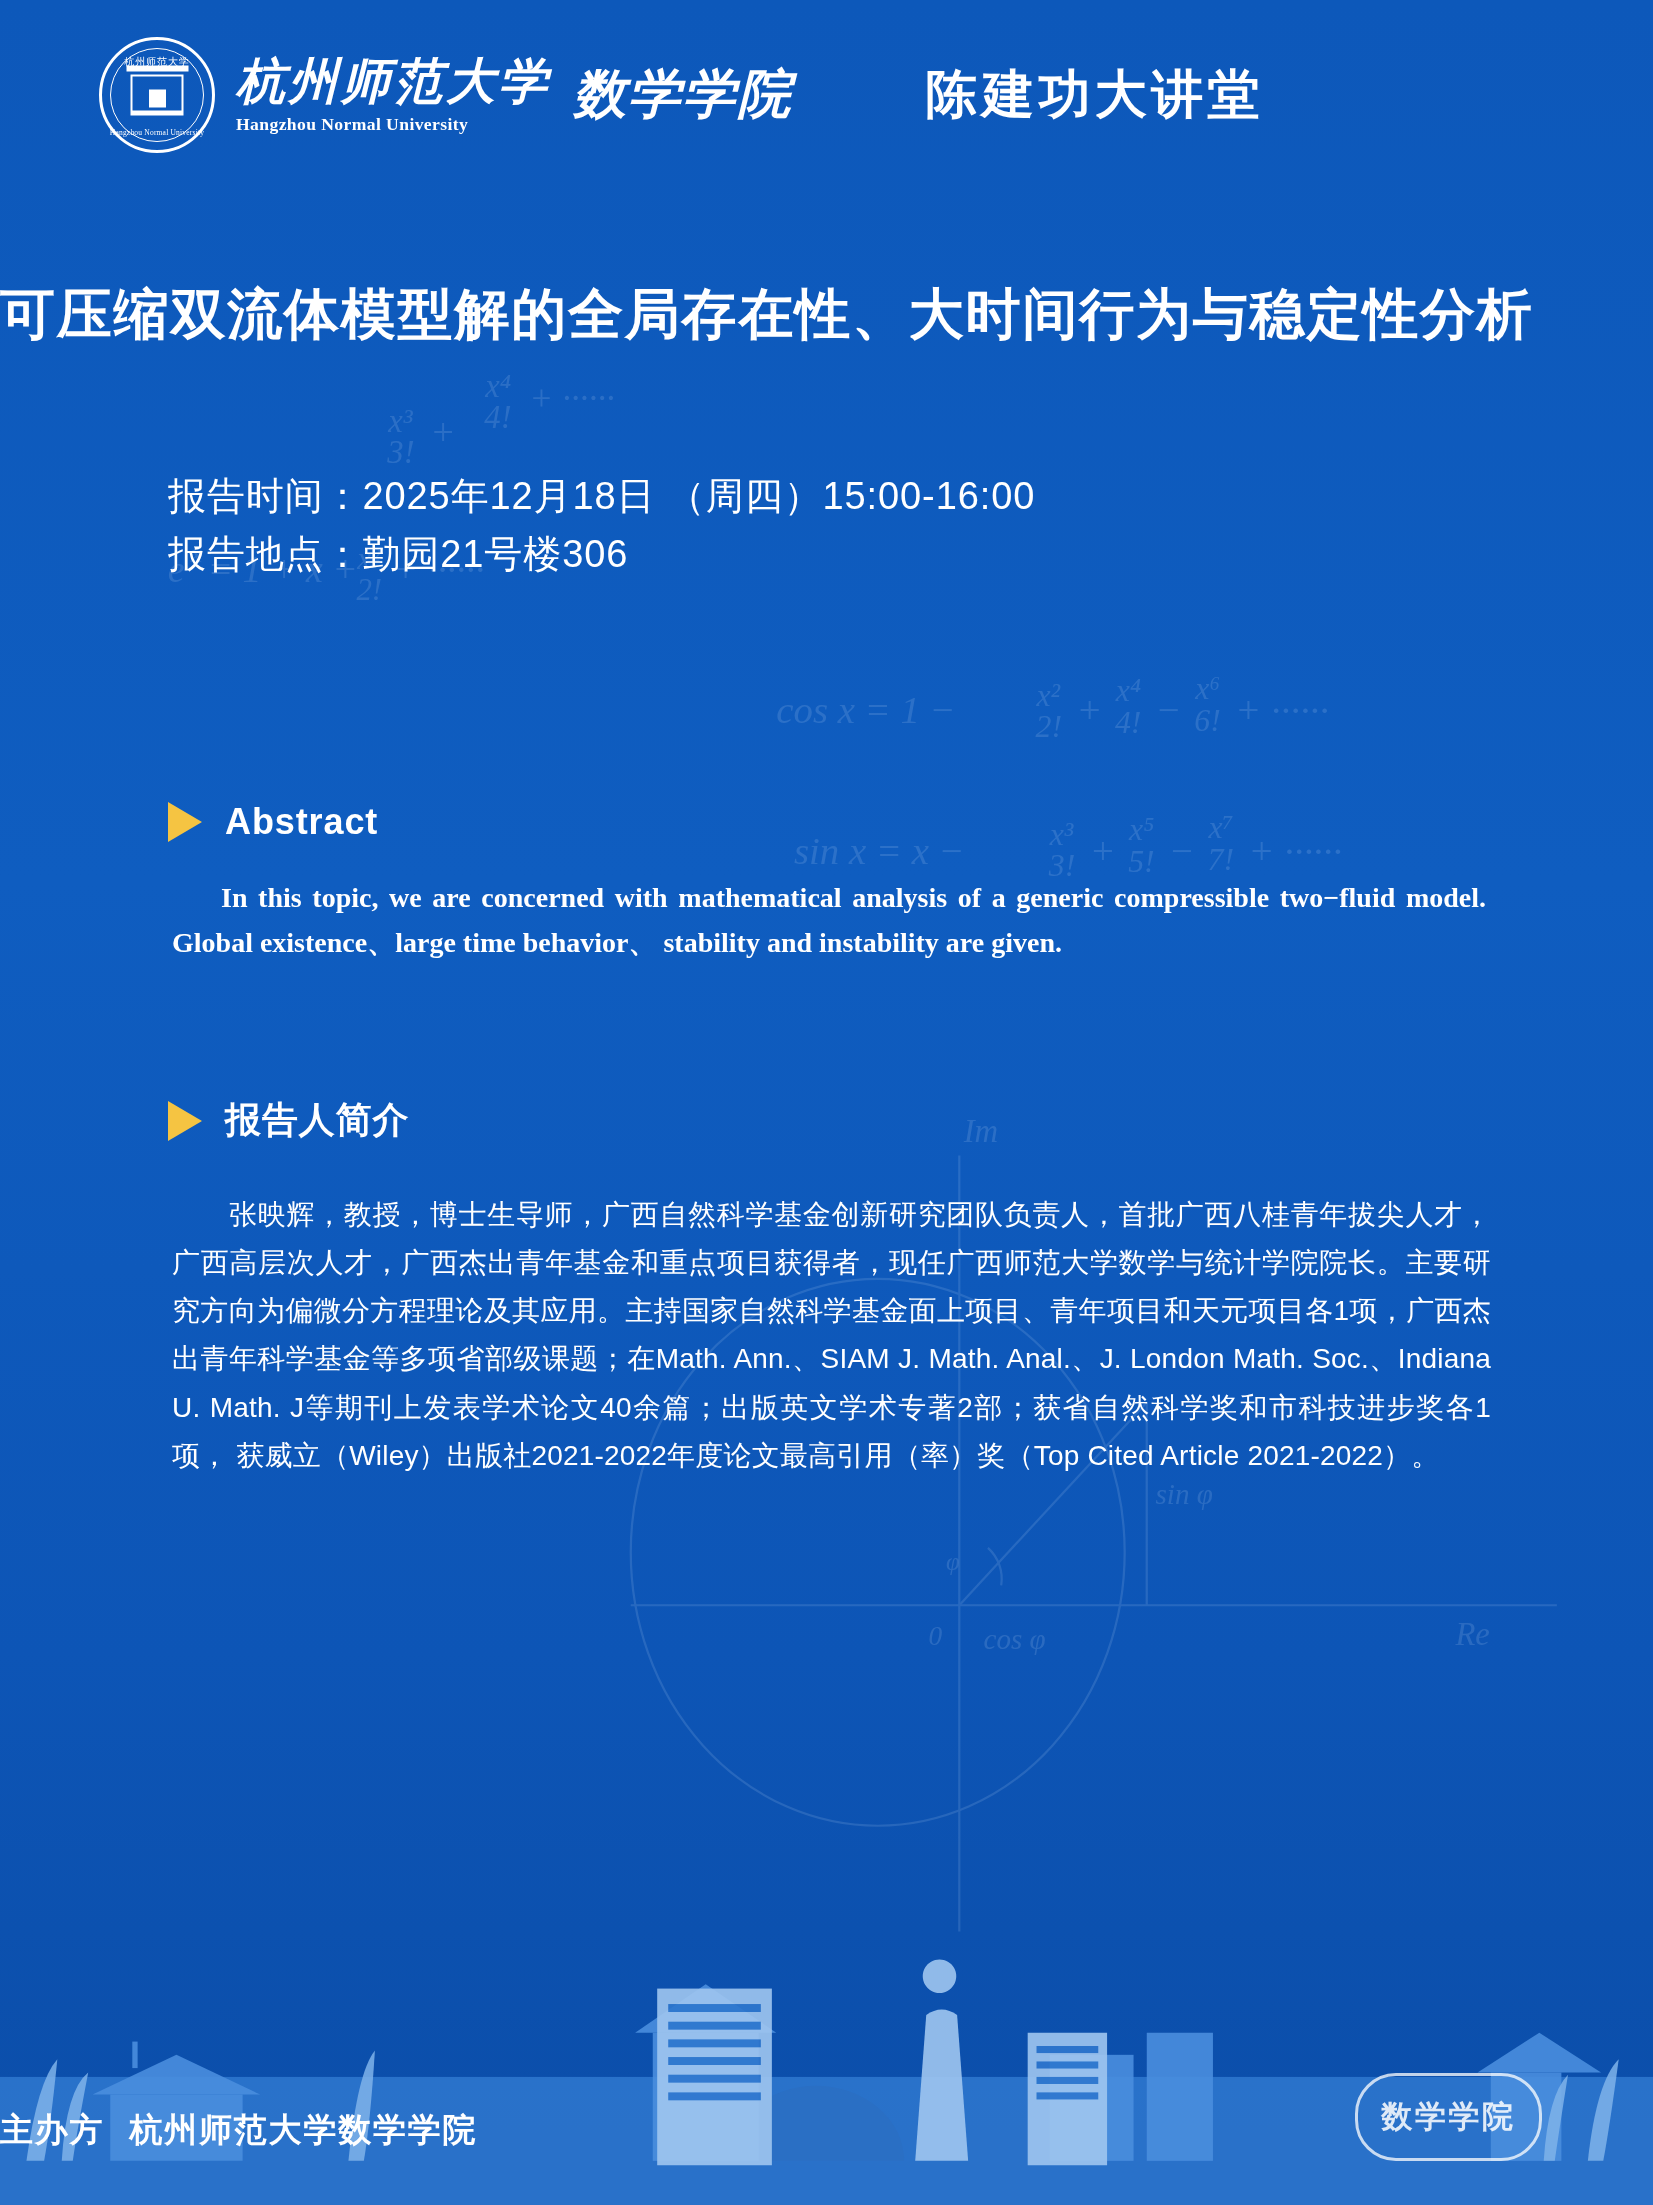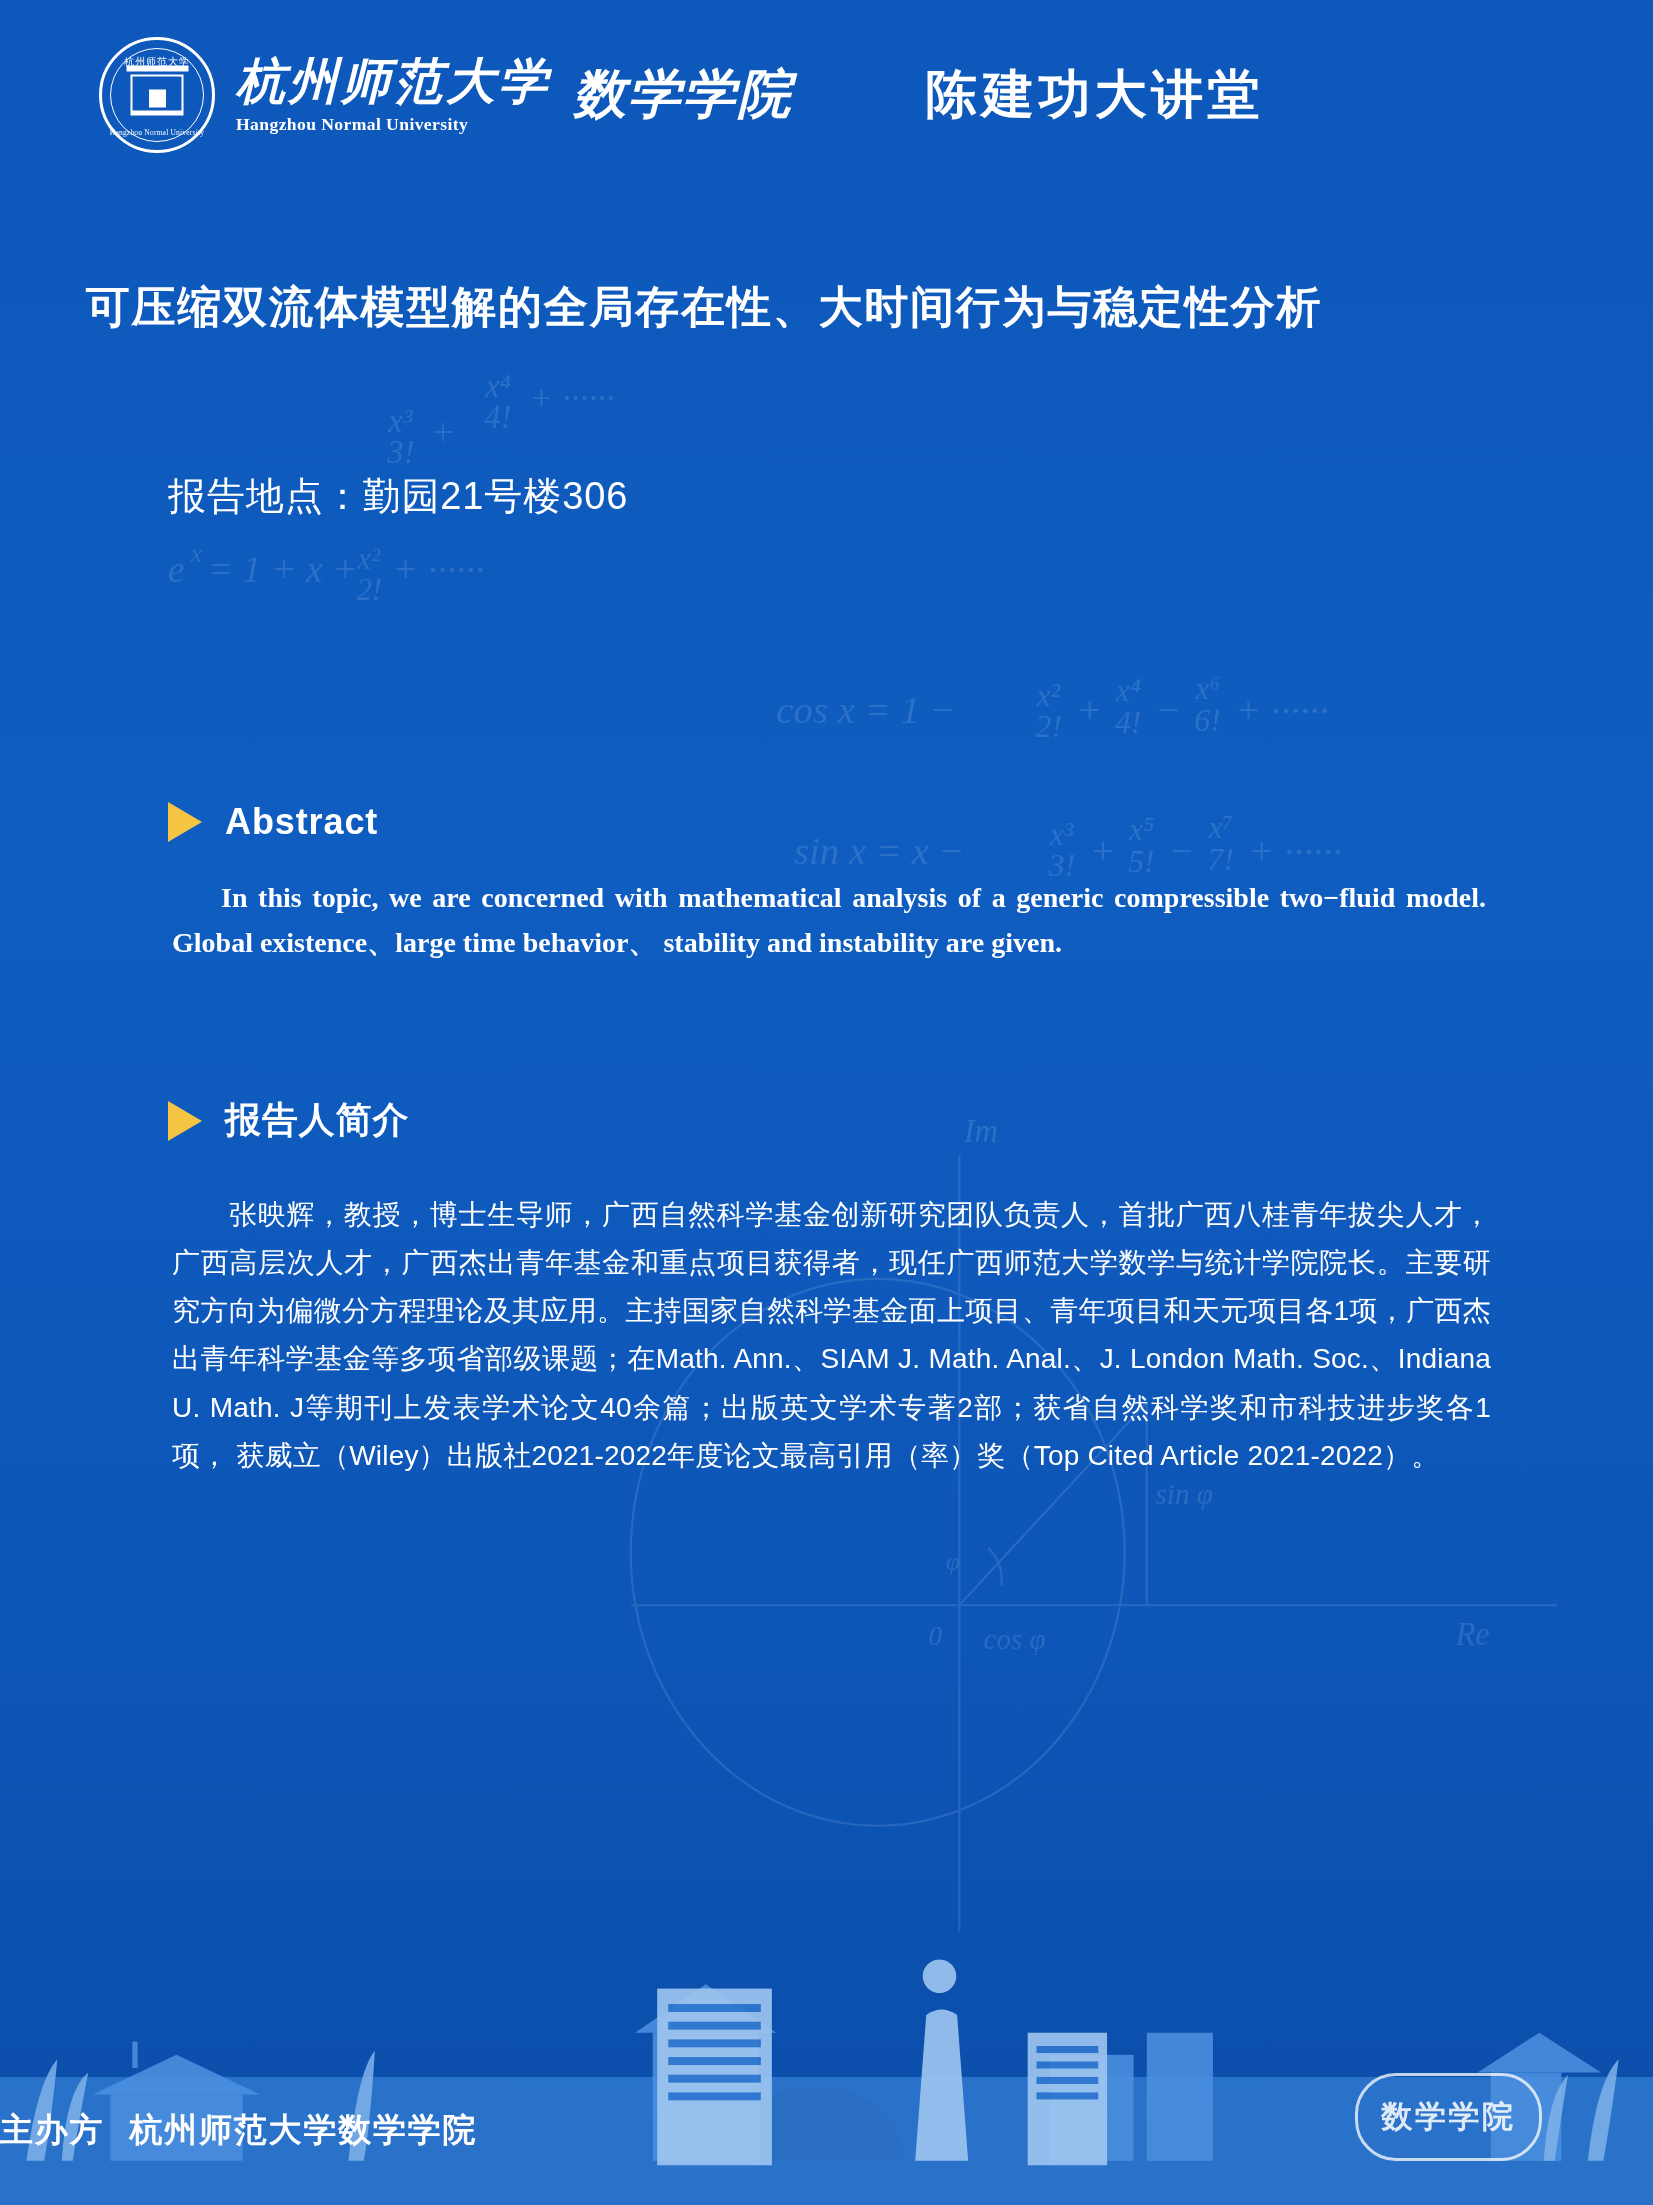--- a/index.html
+++ b/index.html
@@ -138,21 +138,21 @@
   }
 
   
   .talk-title {
     position: absolute;
     top: 278px;
     left: 0;
     width: 1408px;
     text-align: center;
     font-family: Liberation Serif, serif;
-    font-size: 44px;
+    font-size: 55px;
     font-weight: bold;
     letter-spacing: 1.8px;
     white-space: nowrap;
   }
 
   
   .info {
     position: absolute;
     left: 168px;
     top: 468px;
@@ -332,20 +332,21 @@
       <div class="univ-en">Hangzhou Normal University</div>
     </div>
     <div class="school-cn">数学学院</div>
   </div>
   <div class="forum-title">陈建功大讲堂</div>
 </div>
 
 <div class="talk-title">可压缩双流体模型解的全局存在性、大时间行为与稳定性分析</div>
 
 <div class="info">
+  <div class="info-line">报告时间：2025年12月18日 （周四）15:00-16:00</div>
   <div class="info-line">报告地点：勤园21号楼306</div>
 </div>
 
 <div class="section-head" id="abstract-head">
   <span class="tri"></span>
   <span class="section-label">Abstract</span>
 </div>
 <div class="abstract-body">In this topic, we are concerned with mathematical analysis of a generic compressible two−fluid model. Global existence、large time behavior、 stability and instability are given.</div>
 
 <div class="section-head" id="bio-head">

